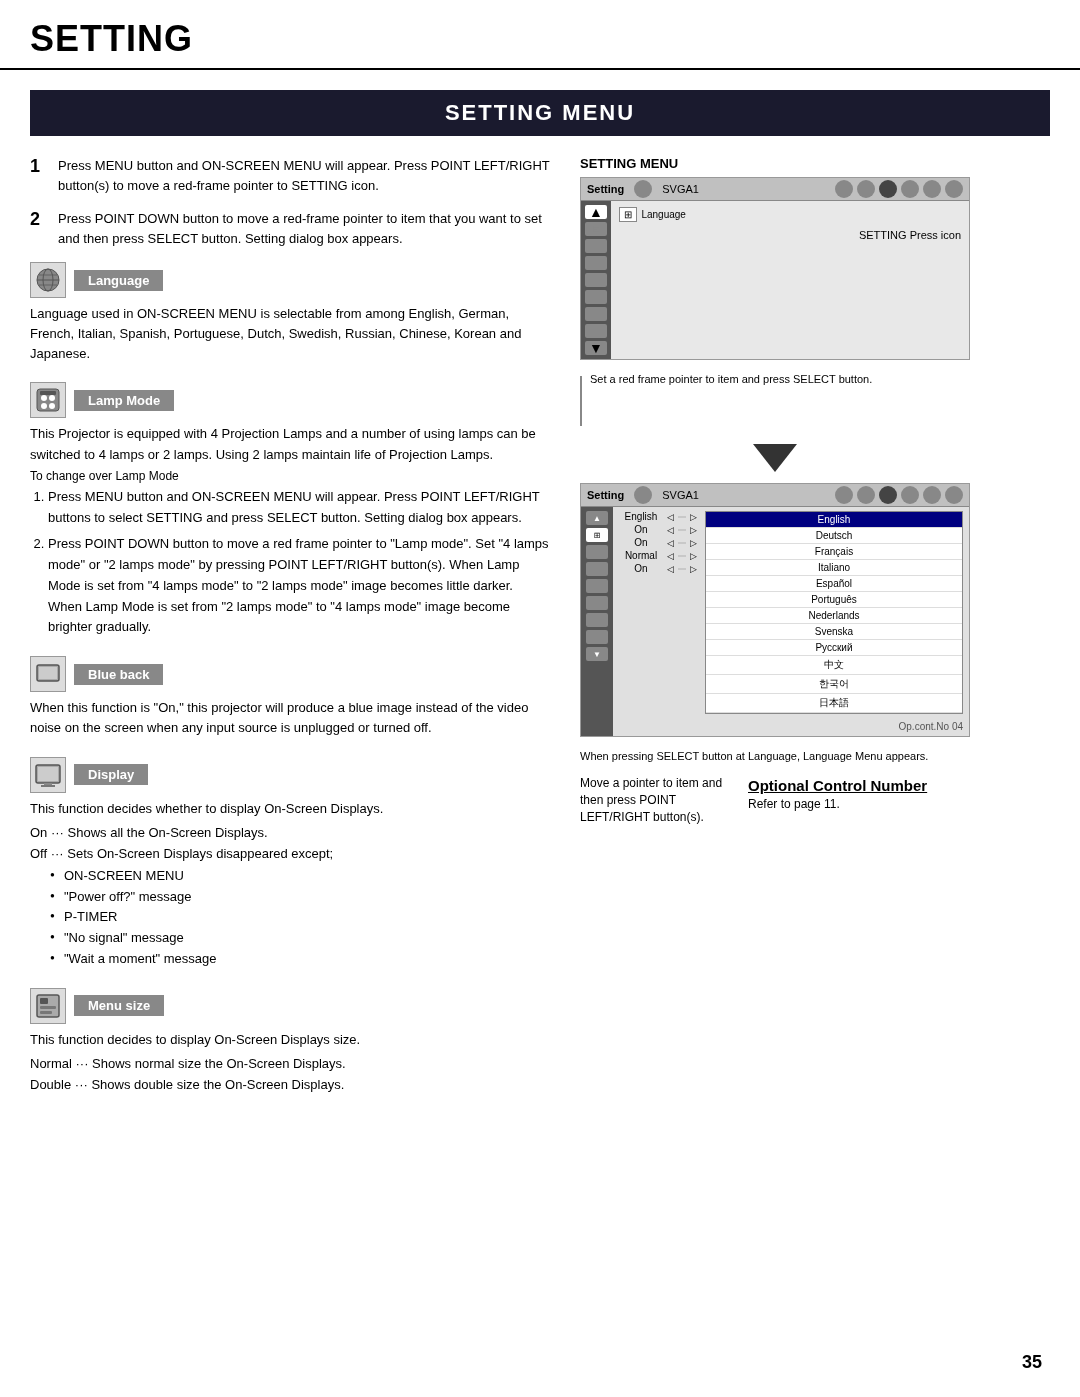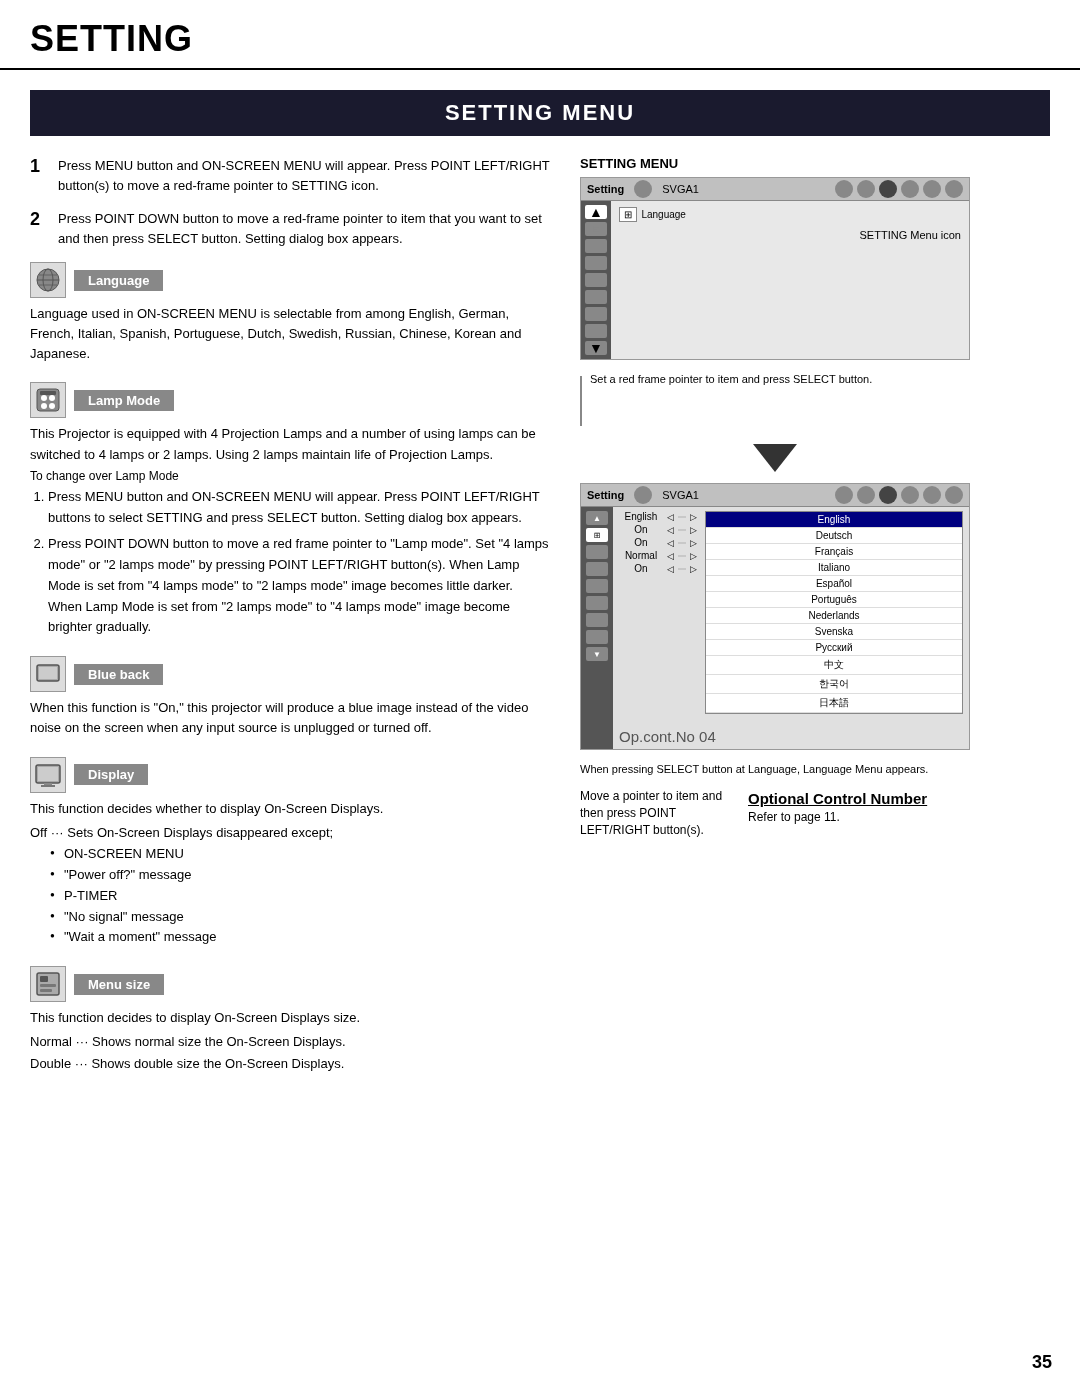--- a/index.html
+++ b/index.html
@@ -272,21 +272,21 @@
     }
     .optional-control-title {
       font-size: 15px;
       font-weight: bold;
       text-decoration: underline;
     }
     
     .page-number {
       position: absolute;
       bottom: 24px;
-      right: 28px;
+      right: 38px;
       font-size: 18px;
       font-weight: bold;
     }
     .numbered-list {
       margin-left: 18px;
       font-size: 13px;
       line-height: 1.6;
     }
     .numbered-list li {
       margin-bottom: 6px;
@@ -403,20 +403,21 @@
           <svg viewBox="0 0 28 28">
             <rect x="2" y="4" width="24" height="18" rx="2" fill="#aaa" stroke="#555" stroke-width="1.5"></rect>
             <rect x="4" y="6" width="20" height="14" fill="#ccc"></rect>
             <rect x="10" y="22" width="8" height="3" fill="#888"></rect>
             <rect x="7" y="24" width="14" height="2" fill="#777"></rect>
           </svg>
         </div>
         <span class="feature-label">Display</span>
       </div>
       <p class="feature-text">This function decides whether to display On-Screen Displays.</p>
+      <p class="feature-sub-text">On  ···  Shows all the On-Screen Displays.</p>
       <p class="feature-sub-text">Off  ···  Sets On-Screen Displays disappeared except;</p>
       <ul class="sub-list">
         <li>ON-SCREEN MENU</li>
         <li>"Power off?" message</li>
         <li>P-TIMER</li>
         <li>"No signal" message</li>
         <li>"Wait a moment" message</li>
       </ul>
     </div>
 
@@ -469,21 +470,21 @@
           <div class="menu-sidebar-item"></div>
           <div class="menu-sidebar-item">▼</div>
         </div>
         <div class="menu-main-area">
           <div style="display:flex;align-items:center;gap:4px;margin-bottom:4px;">
             <span style="font-size:10px;background:#fff;border:1px solid #888;padding:1px 4px;">⊞</span>
             <span style="font-size:10px;">Language</span>
           </div>
           <div style="position:relative;height:60px;">
             <div style="position:absolute;right:0;top:0;max-width:170px;">
-              <span class="callout-text">SETTING Menu icon</span>
+              <span class="callout-text">SETTING Press icon</span>
             </div>
           </div>
         </div>
       </div>
     </div>
 
     <div style="display:flex;gap:8px;margin-bottom:10px;align-items:flex-start;">
       <div style="width:2px;background:#888;min-height:50px;margin-top:4px;"></div>
       <span class="callout-text">Set a red frame pointer to item and press SELECT button.</span>
     </div>
@@ -565,21 +566,21 @@
               <div class="lang-col-right-item">Português</div>
               <div class="lang-col-right-item">Nederlands</div>
               <div class="lang-col-right-item">Svenska</div>
               <div class="lang-col-right-item">Русский</div>
               <div class="lang-col-right-item">中文</div>
               <div class="lang-col-right-item">한국어</div>
               <div class="lang-col-right-item">日本語</div>
             </div>
           </div>
 
-          <div style="margin-top:14px;font-size:15px;text-align:left;color:#555;">Op.cont.No  04</div>
+          <div style="margin-top:7px;font-size:10px;text-align:right;color:#555;">Op.cont.No  04</div>
         </div>
       </div>
     </div>
 
     <div style="margin-bottom:10px;">
       <span class="right-annotation">When pressing SELECT button at Language, Language Menu appears.</span>
     </div>
 
     <div class="bottom-caption">
       <div class="bottom-caption-left">

